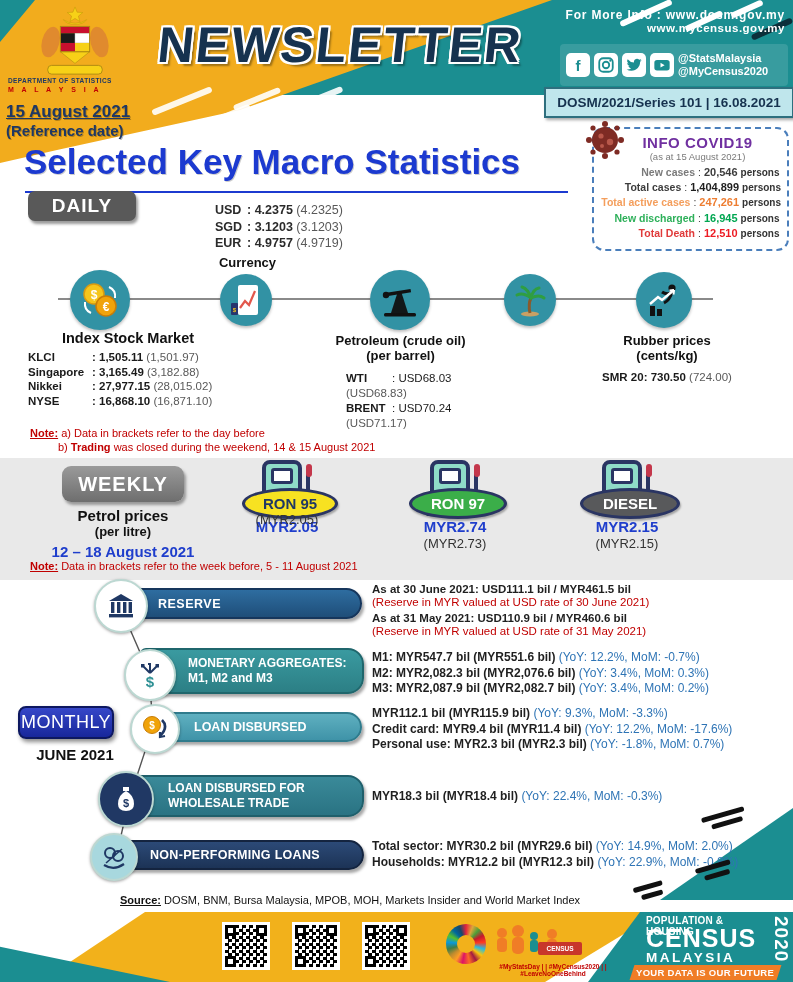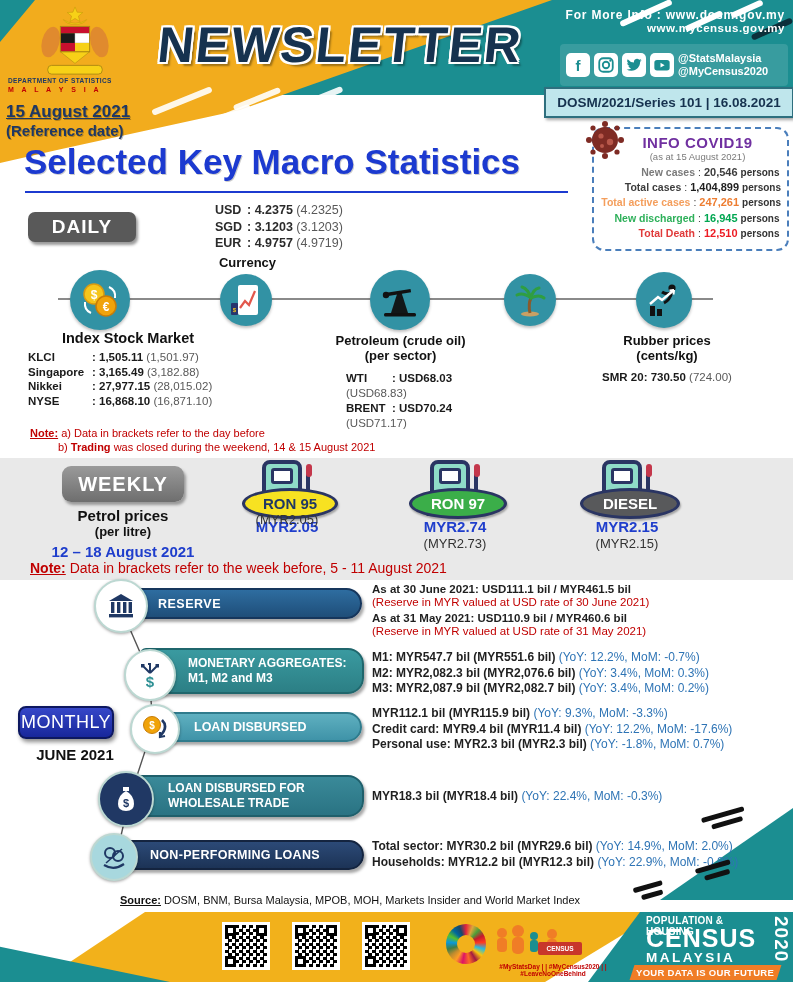--- a/index.html
+++ b/index.html
@@ -53,21 +53,21 @@
   .crow .cv{font-weight:900;margin-right:3px;font-size:11px}
   .crow .cu{color:#333;font-size:10px;font-weight:bold}
   .r1 .cl{color:#7a7a7a}.r1 .cv{color:#3d3d3d}
   .r2 .cl{color:#3d3d3d}.r2 .cv{color:#1f1f1f}
   .r3 .cl{color:#F49E5C}.r3 .cv{color:#ED7D31}
   .r4 .cl{color:#2EB05A}.r4 .cv{color:#00A651}
   .r5 .cl{color:#E03A3A}.r5 .cv{color:#ED1C24}
   .virus{left:583px;top:118px;z-index:6}
 
   
-  .dailybtn{left:28px;top:212px;width:108px;height:30px;background:#595959;border-radius:7px;
+  .dailybtn{left:28px;top:191px;width:108px;height:30px;background:#595959;border-radius:7px;
             box-shadow:2px 3px 3px rgba(0,0,0,.4);display:flex;align-items:center;justify-content:center;
             color:#fff;font-size:19px;font-weight:900;letter-spacing:1px;z-index:5}
   .curblock{left:215px;top:202px;font-size:12.5px;line-height:16.5px;color:#2b2b2b;z-index:5}
   .curblock .cn{display:inline-block;width:32px;font-weight:bold}
   .curblock b{font-weight:bold}
   .prev{color:#595959;font-weight:normal}
   .curcap{left:190px;top:255px;width:115px;text-align:center;font-size:13px;font-weight:900;color:#111;z-index:5}
   .palmblock{left:486px;top:204px;width:104px;text-align:center;z-index:5;color:#2b2b2b}
   .palmblock .v{font-size:12.5px;font-weight:bold}
   .palmblock .p{font-size:12px;color:#595959}
@@ -78,21 +78,21 @@
   .stockblock{left:28px;top:330px;width:200px;z-index:5}
   .stockblock .tt{font-size:14.5px;font-weight:900;color:#111;text-align:center;margin-bottom:4px}
   .srow{font-size:11.5px;line-height:14.5px;color:#1a1a1a}
   .srow .sn{display:inline-block;width:64px;font-weight:bold}
   .srow .sv{font-weight:bold}
   .petblock{left:308px;top:333px;width:185px;z-index:5}
   .petblock .tt{font-size:13px;font-weight:900;color:#111;text-align:center;line-height:15px}
   .petblock .rows{margin-top:8px;padding-left:38px}
   .prow{font-size:11.5px;line-height:15px;color:#1a1a1a}
   .prow .pn{display:inline-block;width:46px;font-weight:bold}
-  .prow .pv{font-weight:bold}
+  .prow .pv{font-weight:normal}
   .rubblock{left:588px;top:333px;width:158px;z-index:5;text-align:center}
   .rubblock .tt{font-size:13px;font-weight:900;color:#111;line-height:15px}
   .rubblock .val{font-size:11.5px;margin-top:8px;color:#1a1a1a}
   .dnote{left:30px;top:426px;font-size:11px;line-height:14px;color:#C00000;z-index:5}
   .dnote .nl{font-weight:900;text-decoration:underline}
   .dnote .ind{padding-left:28px}
 
   
   .wband{left:0;top:458px;width:793px;height:122px;background:#E9E9E9;z-index:1}
   .weeklybtn{left:62px;top:466px;width:122px;height:36px;border-radius:9px;
@@ -112,21 +112,21 @@
               border-right:4px solid #2A3563;border-bottom:4px solid #2A3563;border-radius:0 0 10px 0}
   .pump .nozzle{position:absolute;right:4px;top:4px;width:6px;height:13px;background:#C4374B;border-radius:3px}
   .pump .base{position:absolute;left:0;bottom:2px;width:48px;height:5px;background:#2A3563;border-radius:2px}
   .foval{height:25px;border:3px solid #2A3563;border-radius:50%;display:flex;align-items:center;
          justify-content:center;font-size:15px;font-weight:900;z-index:5;box-shadow:1px 2px 2px rgba(0,0,0,.3)}
   .f95{background:#F7E221;color:#1F3864}
   .f97{background:#3BAE49;color:#fff}
   .fd{background:#58595B;color:#fff}
   .fval{font-size:15px;font-weight:900;color:#1F3ECC;text-align:center;z-index:5}
   .fprev{font-size:13px;color:#333;text-align:center;z-index:5}
-  .wnote{left:30px;top:560px;font-size:14px;color:#C00000;z-index:5}
+  .wnote{left:30px;top:560px;font-size:11px;color:#C00000;z-index:5}
   .wnote .nl{font-weight:900;text-decoration:underline}
 
   
   .monthlybtn{left:18px;top:706px;width:96px;height:33px;border-radius:8px;
               background:linear-gradient(#3647C8,#18279B);border:2px solid #0D1860;box-sizing:border-box;
               box-shadow:2px 3px 4px rgba(0,0,0,.45);display:flex;align-items:center;justify-content:center;
               color:#fff;font-size:18px;font-weight:400;letter-spacing:.5px;z-index:6}
   .june{left:18px;top:746px;width:114px;text-align:center;font-size:15px;font-weight:900;color:#111;z-index:6}
   .mbar{display:flex;flex-direction:column;justify-content:center;color:#fff;font-weight:900;
         border-radius:6px 16px 16px 6px;box-sizing:border-box;z-index:2;box-shadow:2px 3px 3px rgba(0,0,0,.35)}
@@ -394,21 +394,21 @@
   <div class="abs stockblock">
     <div class="tt">Index Stock Market</div>
     <div class="srow"><span class="sn">KLCI</span><span class="sv">: 1,505.11</span> <span class="prev">(1,501.97)</span></div>
     <div class="srow"><span class="sn">Singapore</span><span class="sv">: 3,165.49</span> <span class="prev">(3,182.88)</span></div>
     <div class="srow"><span class="sn">Nikkei</span><span class="sv">: 27,977.15</span> <span class="prev">(28,015.02)</span></div>
     <div class="srow"><span class="sn">NYSE</span><span class="sv">: 16,868.10</span> <span class="prev">(16,871.10)</span></div>
   </div>
 
   <div class="abs petblock">
     <div class="tt">Petroleum (crude oil)</div>
-    <div class="tt">(per sector)</div>
+    <div class="tt">(per barrel)</div>
     <div class="rows">
       <div class="prow"><span class="pn">WTI</span><span class="pv">: USD68.03</span> <span class="prev">(USD68.83)</span></div>
       <div class="prow"><span class="pn">BRENT</span><span class="pv">: USD70.24</span> <span class="prev">(USD71.17)</span></div>
     </div>
   </div>
 
   <div class="abs rubblock">
     <div class="tt">Rubber prices</div>
     <div class="tt">(cents/kg)</div>
     <div class="val"><b>SMR 20:</b> <b>730.50</b> <span class="prev">(724.00)</span></div>

